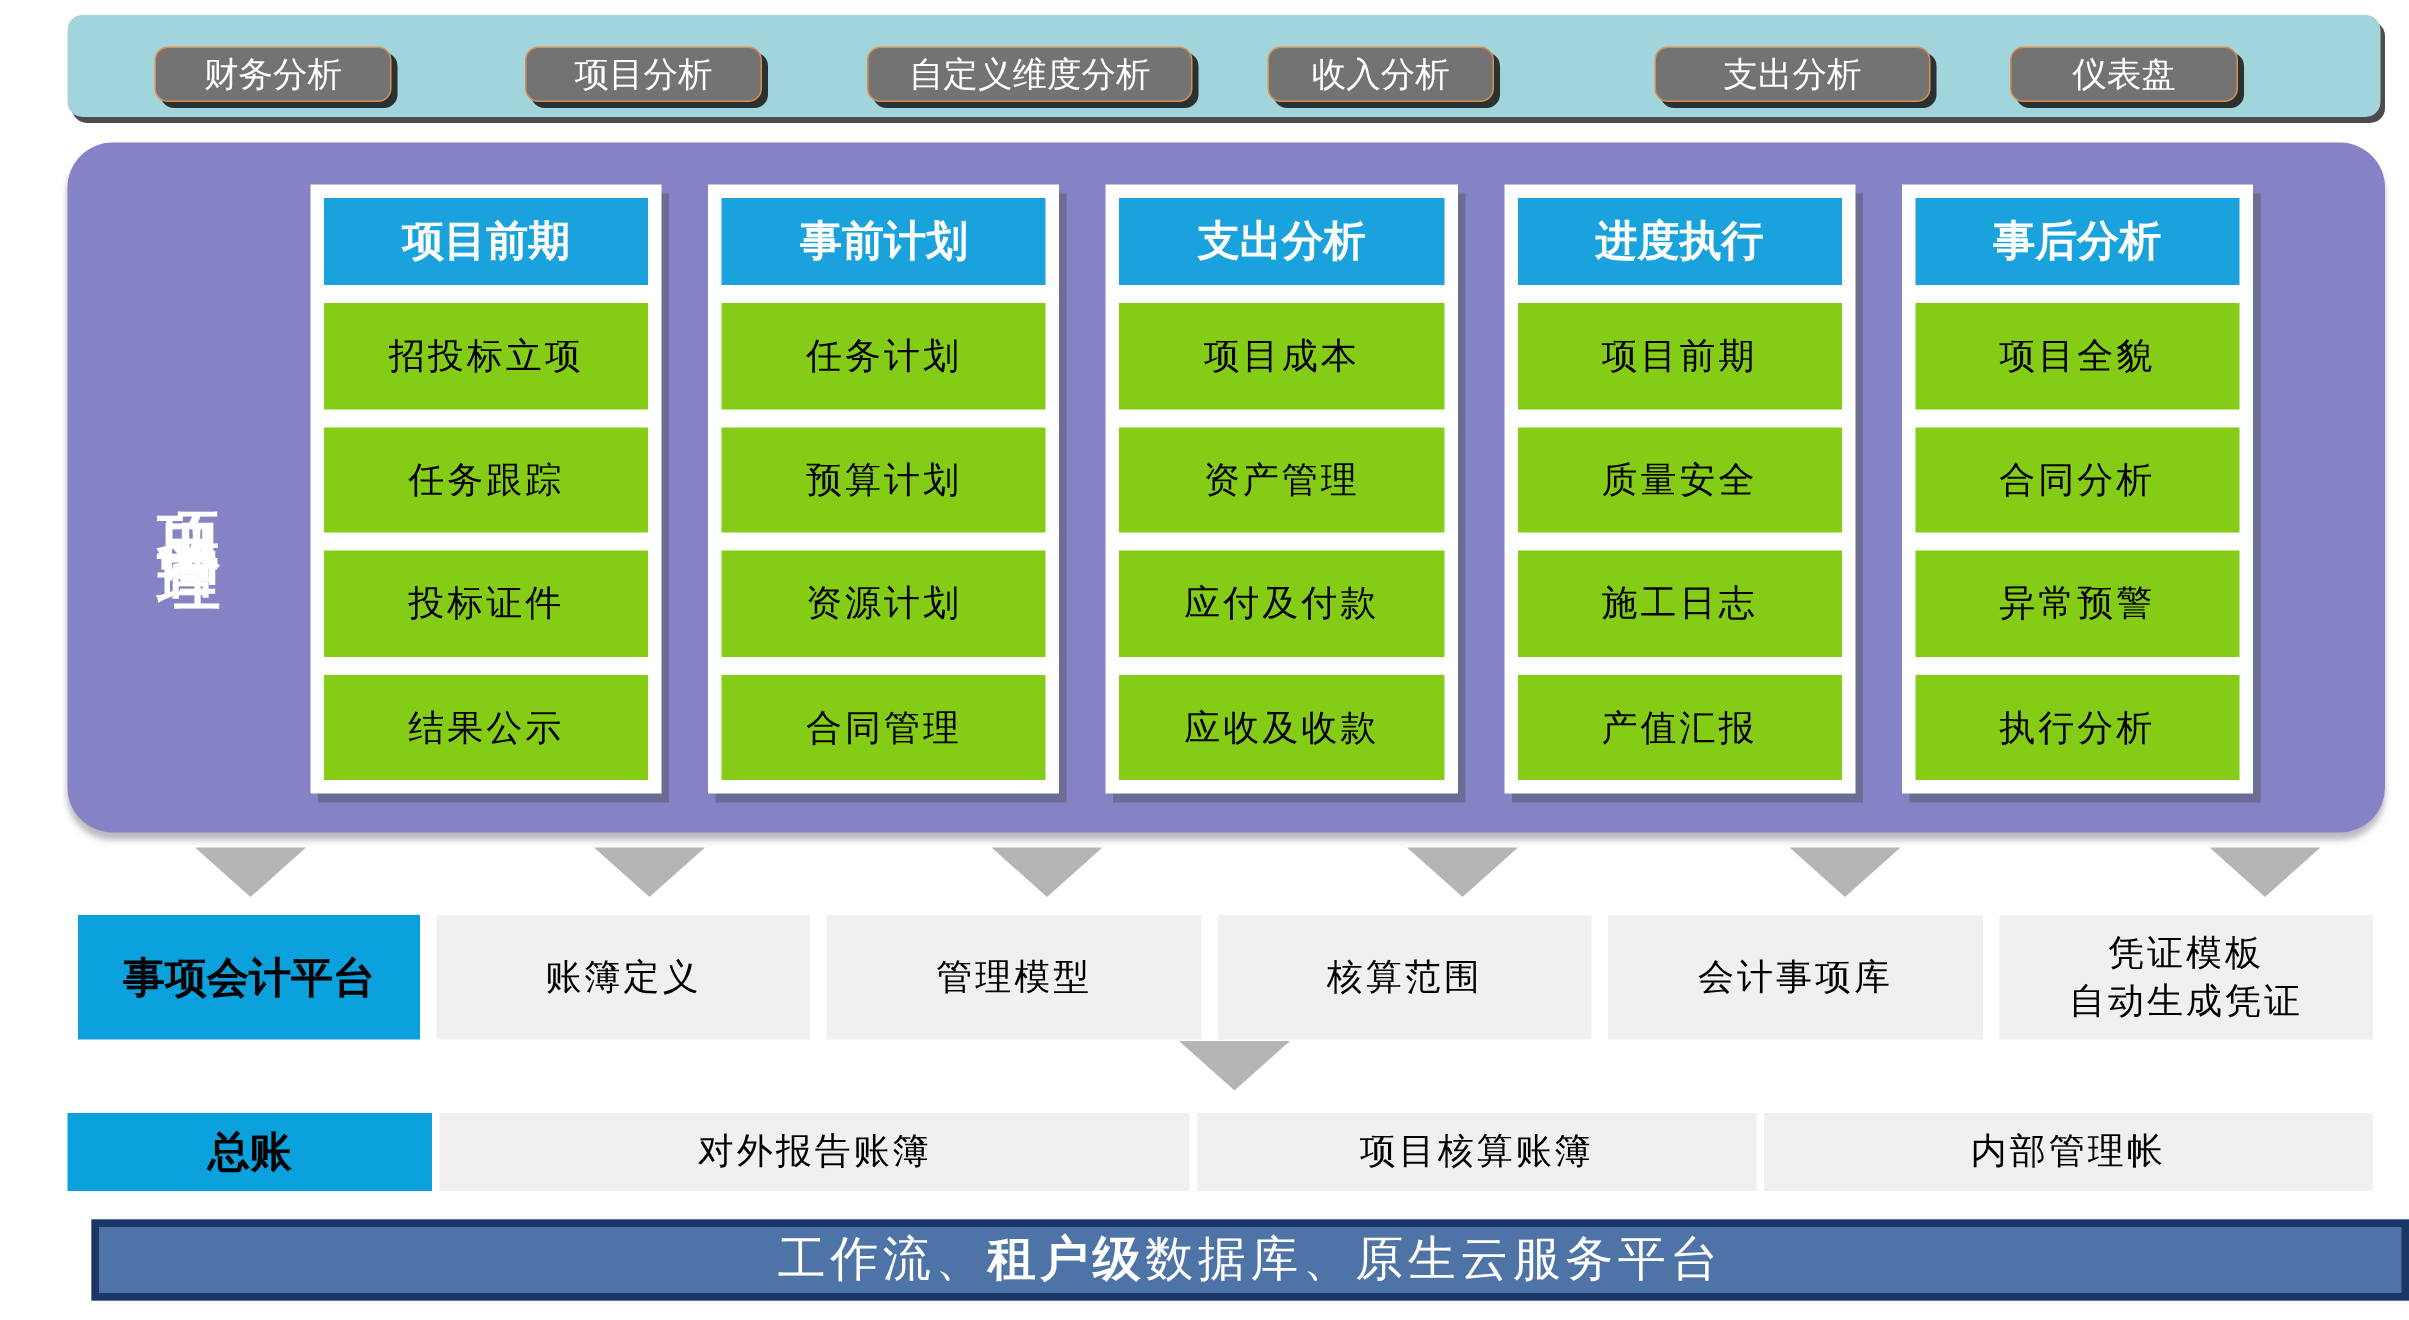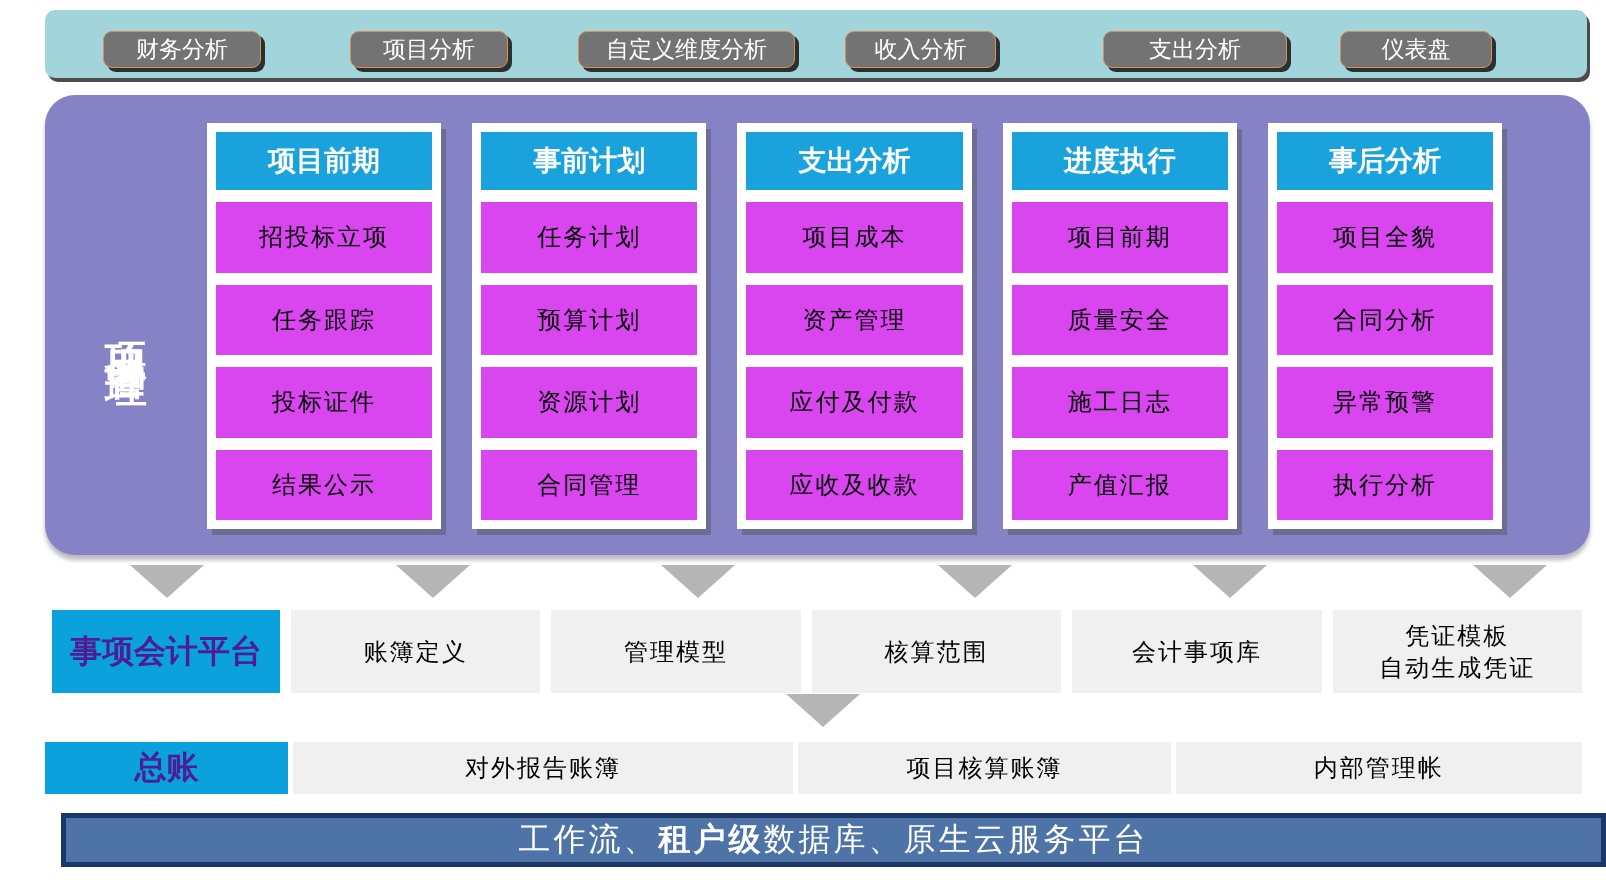--- a/index.html
+++ b/index.html
@@ -67,21 +67,21 @@
     display: flex; flex-direction: column; gap: 12px;
   }
   .card-header {
     height: 58px; flex: none;
     background: #19a2dc;
     color: #ffffff; font-size: 28px; font-weight: bold;
     display: flex; align-items: center; justify-content: center;
   }
   .card-item {
     flex: 1;
-    background: #d946ef;
+    background: #84cc16;
     color: #000000; font-size: 24px;
     display: flex; align-items: center; justify-content: center;
     letter-spacing: 2px;
     white-space: nowrap;
   }
 
   
   .arrow {
     position: absolute;
     width: 0; height: 0;
@@ -95,21 +95,21 @@
   .arrow-mid { top: 694px; left: 786px; }
 
   
   .acct-row {
     position: absolute; left: 52px; top: 610px;
     width: 1530px; height: 83px;
     display: flex; gap: 11px;
   }
   .row-label-blue {
     background: #0aa1dc;
-    color: #4c1d95; font-size: 32px; font-weight: bold;
+    color: #000000; font-size: 28px; font-weight: bold;
     display: flex; align-items: center; justify-content: center;
     white-space: nowrap;
   }
   .acct-row .row-label-blue { width: 228px; flex: none; }
   .row-cell {
     flex: 1;
     background: #f0f0f0;
     color: #000000; font-size: 24px;
     display: flex; flex-direction: column;
     align-items: center; justify-content: center;

